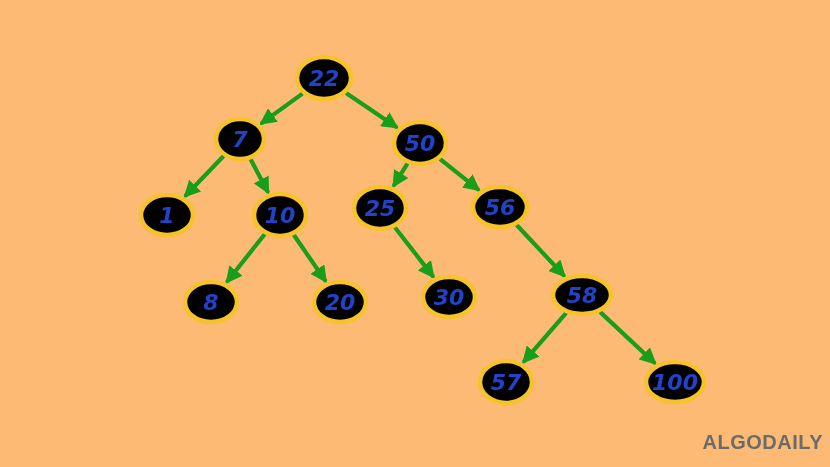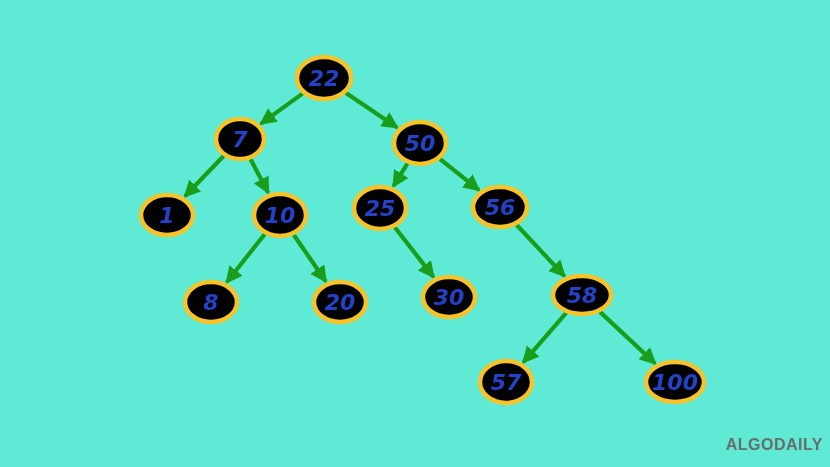--- a/index.html
+++ b/index.html
@@ -8,21 +8,21 @@
     width: 830px;
     height: 467px;
     background: #000000;
     overflow: hidden;
     font-family: "Liberation Sans", sans-serif;
   }
   .stage {
     position: relative;
     width: 830px;
     height: 467px;
-    background: #5eead4;
+    background: #fdba74;
   }
   svg.tree {
     position: absolute;
     left: 0;
     top: 0;
   }
   .node-ring {
     fill: #000000;
     stroke-linecap: round;
   }
@@ -34,21 +34,21 @@
   }
   .edge-line {
     stroke-linecap: round;
   }
   .watermark {
     position: absolute;
     right: 7px;
     bottom: 13px;
     font-family: "Liberation Sans", sans-serif;
     font-weight: bold;
-    font-size: 16px;
+    font-size: 20px;
     letter-spacing: 0.5px;
     color: #6b6b6b;
     user-select: none;
   }
 </style>
 </head>
 <body>
 
 <div class="stage">
   <svg class="tree" id="tree-svg" width="830" height="467" viewBox="0 0 830 467">

